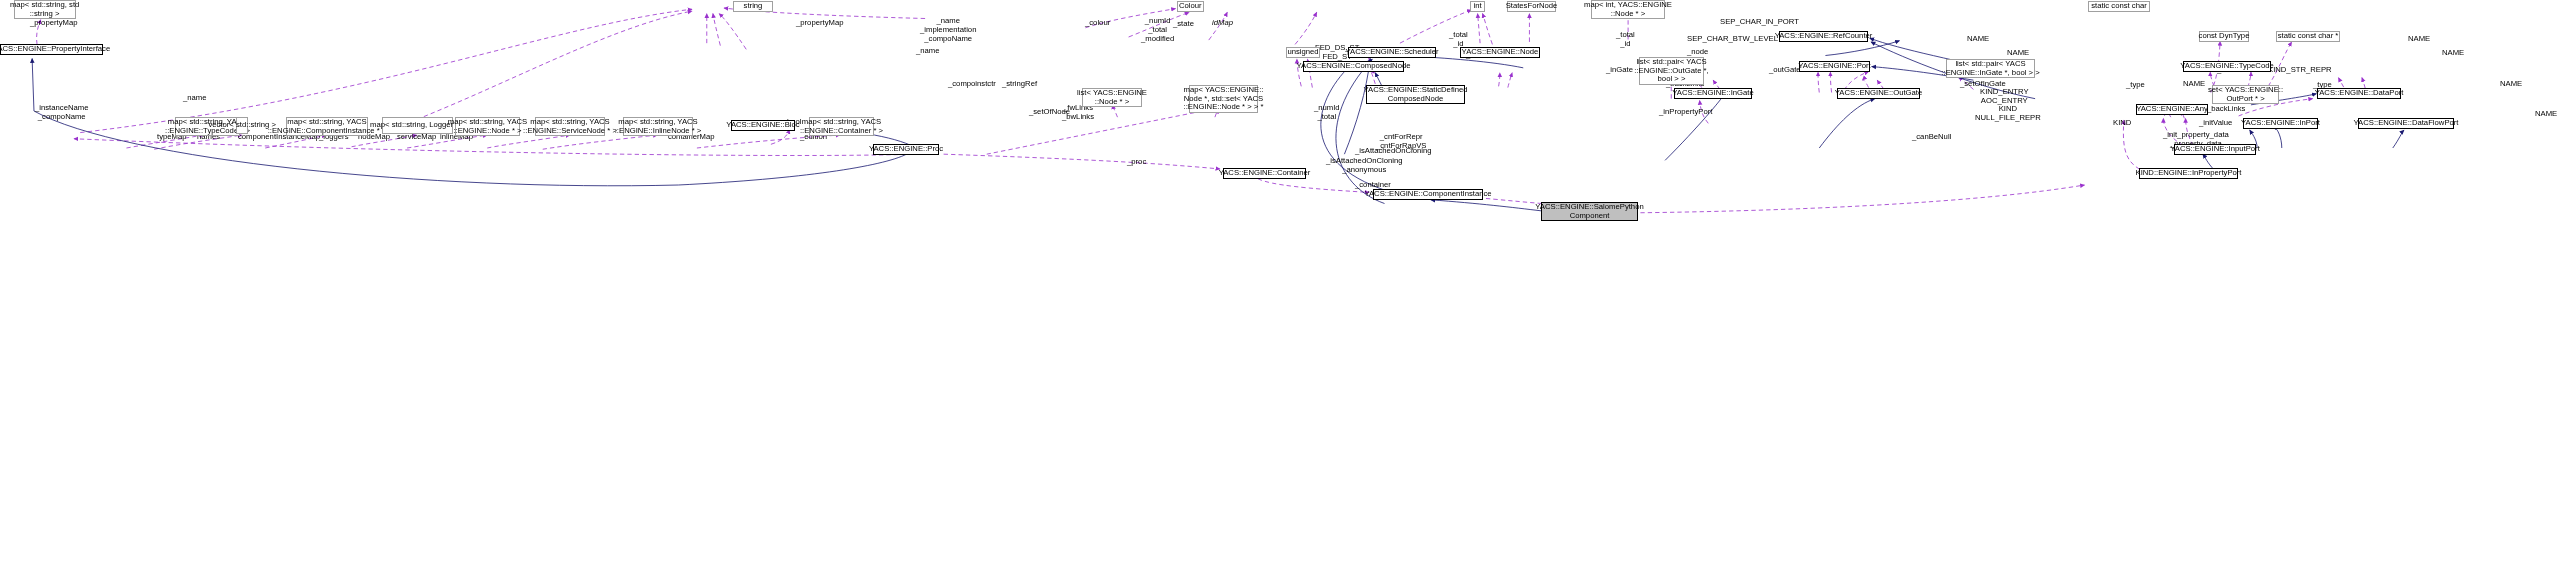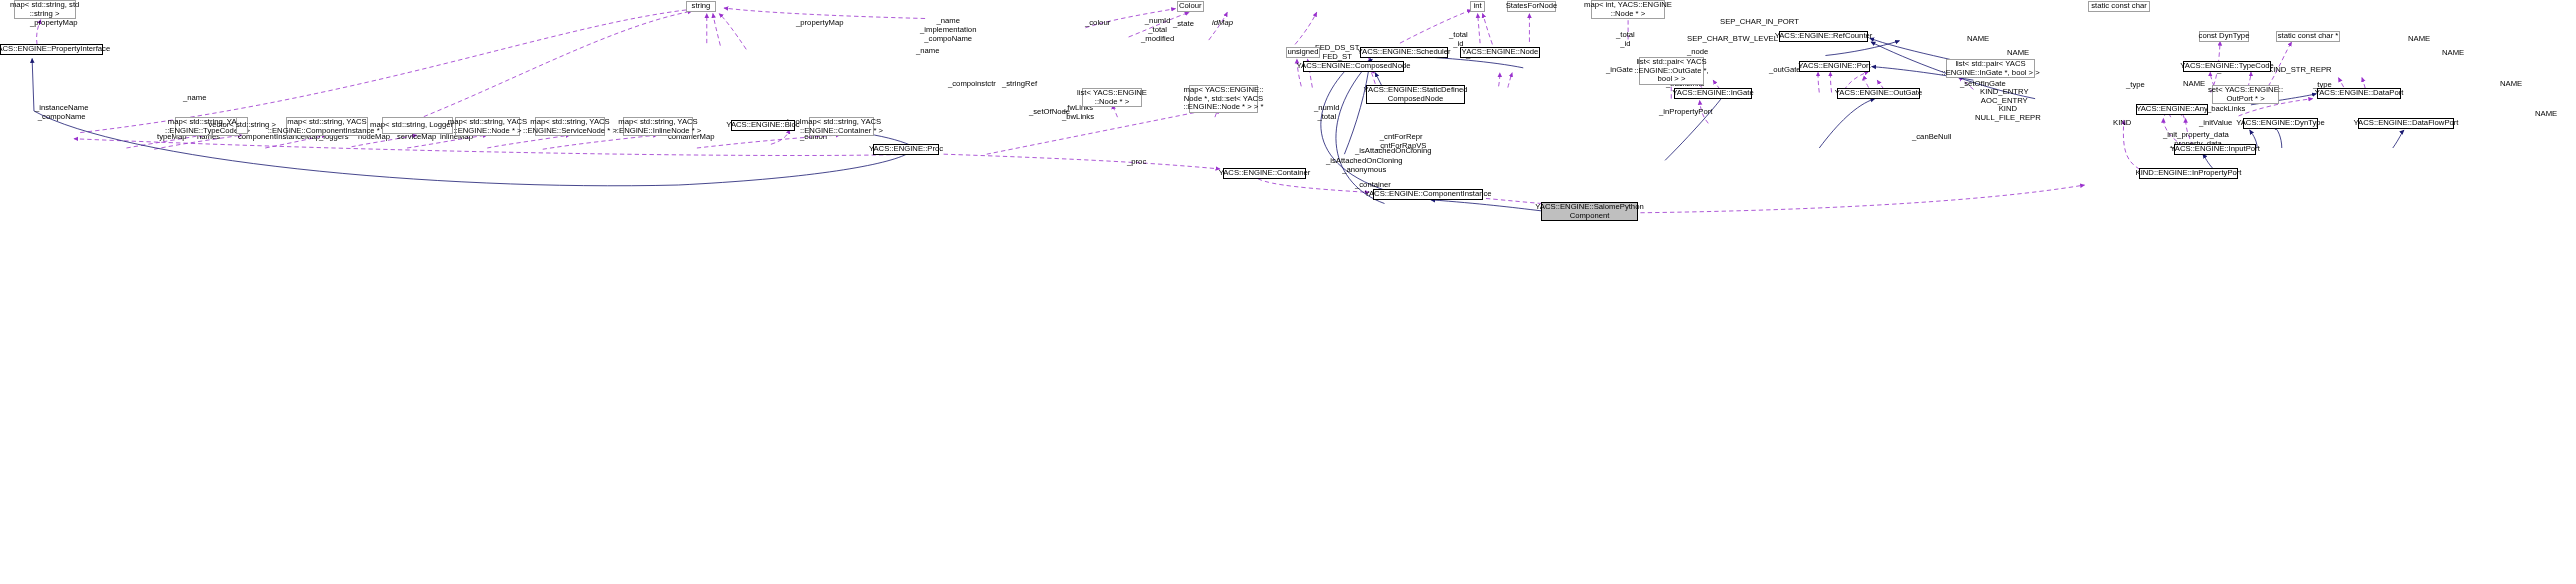--- a/index.html
+++ b/index.html
@@ -129,29 +129,29 @@
       <path d="M2500,342 C2450,336 2400,330 2320,324"></path>
       <path d="M1470,250 C1430,270 1300,290 1100,300 C700,310 200,260 55,180 L52,95"></path>
       <path d="M1495,248 C1480,230 1420,215 1330,208"></path>
     </g>
   </svg>
 
   <div id="node-layer">
       <div class="node tmpl" style="left: 13.6px; top: 0px; width: 62px; min-height: 16.7px;">map&lt; std::string, std
 ::string &gt;</div>
       <div class="node cls" style="left: 0px; top: 44px; width: 103px; min-height: 10px;">YACS::ENGINE::PropertyInterface</div>
-      <div class="node tmpl" style="left: 686px; top: 1.2px; width: 30px; min-height: 10px;">string</div>
+      <div class="node tmpl" style="left: 733px; top: 1.2px; width: 40px; min-height: 10px;">string</div>
       <div class="node tmpl" style="left: 1177px; top: 1.2px; width: 26.5px; min-height: 10px;">Colour</div>
       <div class="node tmpl" style="left: 1470px; top: 1.2px; width: 15px; min-height: 10px;">int</div>
       <div class="node tmpl" style="left: 1507px; top: 1.2px; width: 49px; min-height: 10px;">StatesForNode</div>
       <div class="node tmpl" style="left: 1591px; top: 0px; width: 74px; min-height: 16.7px;">map&lt; int, YACS::ENGINE
 ::Node * &gt;</div>
       <div class="node tmpl" style="left: 2088px; top: 1.2px; width: 62px; min-height: 10px;">static const char</div>
       <div class="node tmpl" style="left: 1286px; top: 47px; width: 34px; min-height: 10px;">unsigned</div>
-      <div class="node cls" style="left: 1348px; top: 47px; width: 88px; min-height: 10px; margin-left: 12px;">YACS::ENGINE::Scheduler</div>
+      <div class="node cls" style="left: 1348px; top: 47px; width: 88px; min-height: 10px;">YACS::ENGINE::Scheduler</div>
       <div class="node cls" style="left: 1460px; top: 47px; width: 80px; min-height: 10px;">YACS::ENGINE::Node</div>
       <div class="elabel" style="left: 1720px; top: 18px;">SEP_CHAR_IN_PORT</div>
       <div class="node cls" style="left: 1779px; top: 31px; width: 89px; min-height: 10px;">YACS::ENGINE::RefCounter</div>
       <div class="node tmpl" style="left: 2199px; top: 31px; width: 50px; min-height: 10px;">const DynType</div>
       <div class="node tmpl" style="left: 2276px; top: 31px; width: 64px; min-height: 10px;">static const char *</div>
       <div class="node cls" style="left: 1303px; top: 61px; width: 101px; min-height: 10px;">YACS::ENGINE::ComposedNode</div>
       <div class="node tmpl" style="left: 1639px; top: 57px; width: 65px; min-height: 23.4px;">list&lt; std::pair&lt; YACS
 ::ENGINE::OutGate *,
 bool &gt; &gt;</div>
       <div class="node cls" style="left: 1799px; top: 61px; width: 71px; min-height: 10px;">YACS::ENGINE::Port</div>
@@ -164,21 +164,21 @@
 Node *, std::set&lt; YACS
 ::ENGINE::Node * &gt; &gt; *</div>
       <div class="node cls" style="left: 1339px; top: 85px; width: 99px; min-height: 17.3px; margin-left: 27px;">YACS::ENGINE::StaticDefined
 ComposedNode</div>
       <div class="node cls" style="left: 1674px; top: 88px; width: 78px; min-height: 10px;">YACS::ENGINE::InGate</div>
       <div class="node cls" style="left: 1837px; top: 88px; width: 83px; min-height: 10px;">YACS::ENGINE::OutGate</div>
       <div class="node tmpl" style="left: 2212px; top: 85px; width: 67px; min-height: 17.3px;">set&lt; YACS::ENGINE::
 OutPort * &gt;</div>
       <div class="node cls" style="left: 2317px; top: 88px; width: 84px; min-height: 10px;">YACS::ENGINE::DataPort</div>
       <div class="node cls" style="left: 2136px; top: 104px; width: 72px; min-height: 10px;">YACS::ENGINE::Any</div>
-      <div class="node cls" style="left: 2243px; top: 118px; width: 75px; min-height: 10px;">YACS::ENGINE::DynType</div>
+      <div class="node cls" style="left: 2243px; top: 118px; width: 75px; min-height: 10px;">YACS::ENGINE::InPort</div>
       <div class="node cls" style="left: 2358px; top: 118px; width: 96px; min-height: 10px;">YACS::ENGINE::DataFlowPort</div>
       <div class="node tmpl" style="left: 175px; top: 117px; width: 65px; min-height: 17.3px;">map&lt; std::string, YACS
 ::ENGINE::TypeCode * &gt;</div>
       <div class="node tmpl" style="left: 236px; top: 117px; width: 12.3px; min-height: 17.3px;">vector&lt; std::string &gt;</div>
       <div class="node tmpl" style="left: 286px; top: 117px; width: 82px; min-height: 17.3px;">map&lt; std::string, YACS
 ::ENGINE::ComponentInstance * &gt;</div>
       <div class="node tmpl" style="left: 382px; top: 117px; width: 71px; min-height: 17.3px;">map&lt; std::string, Logger * &gt;</div>
       <div class="node tmpl" style="left: 455px; top: 117px; width: 65px; min-height: 17.3px;">map&lt; std::string, YACS
 ::ENGINE::Node * &gt;</div>
       <div class="node tmpl" style="left: 535px; top: 117px; width: 70px; min-height: 17.3px;">map&lt; std::string, YACS

